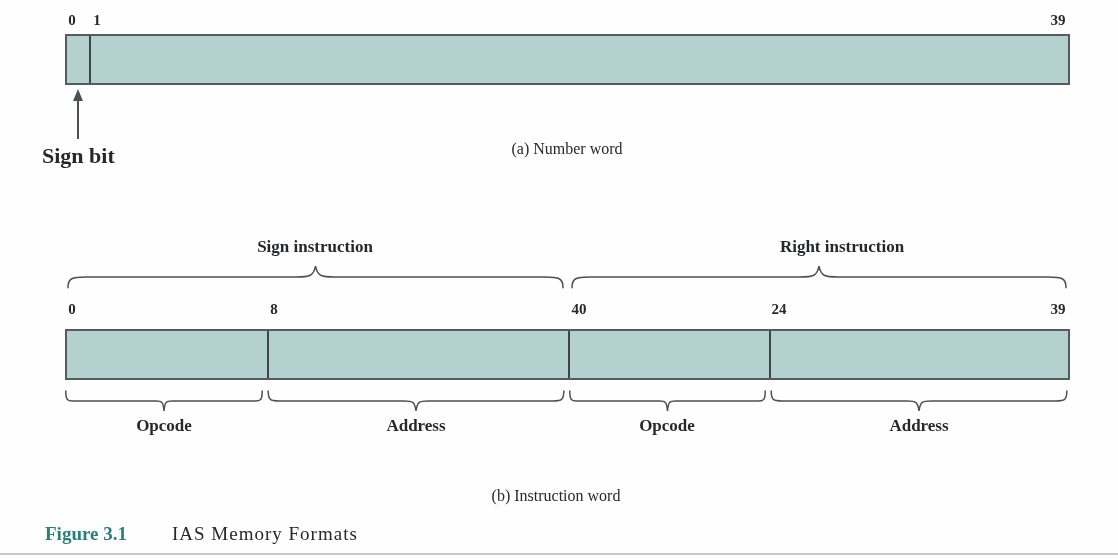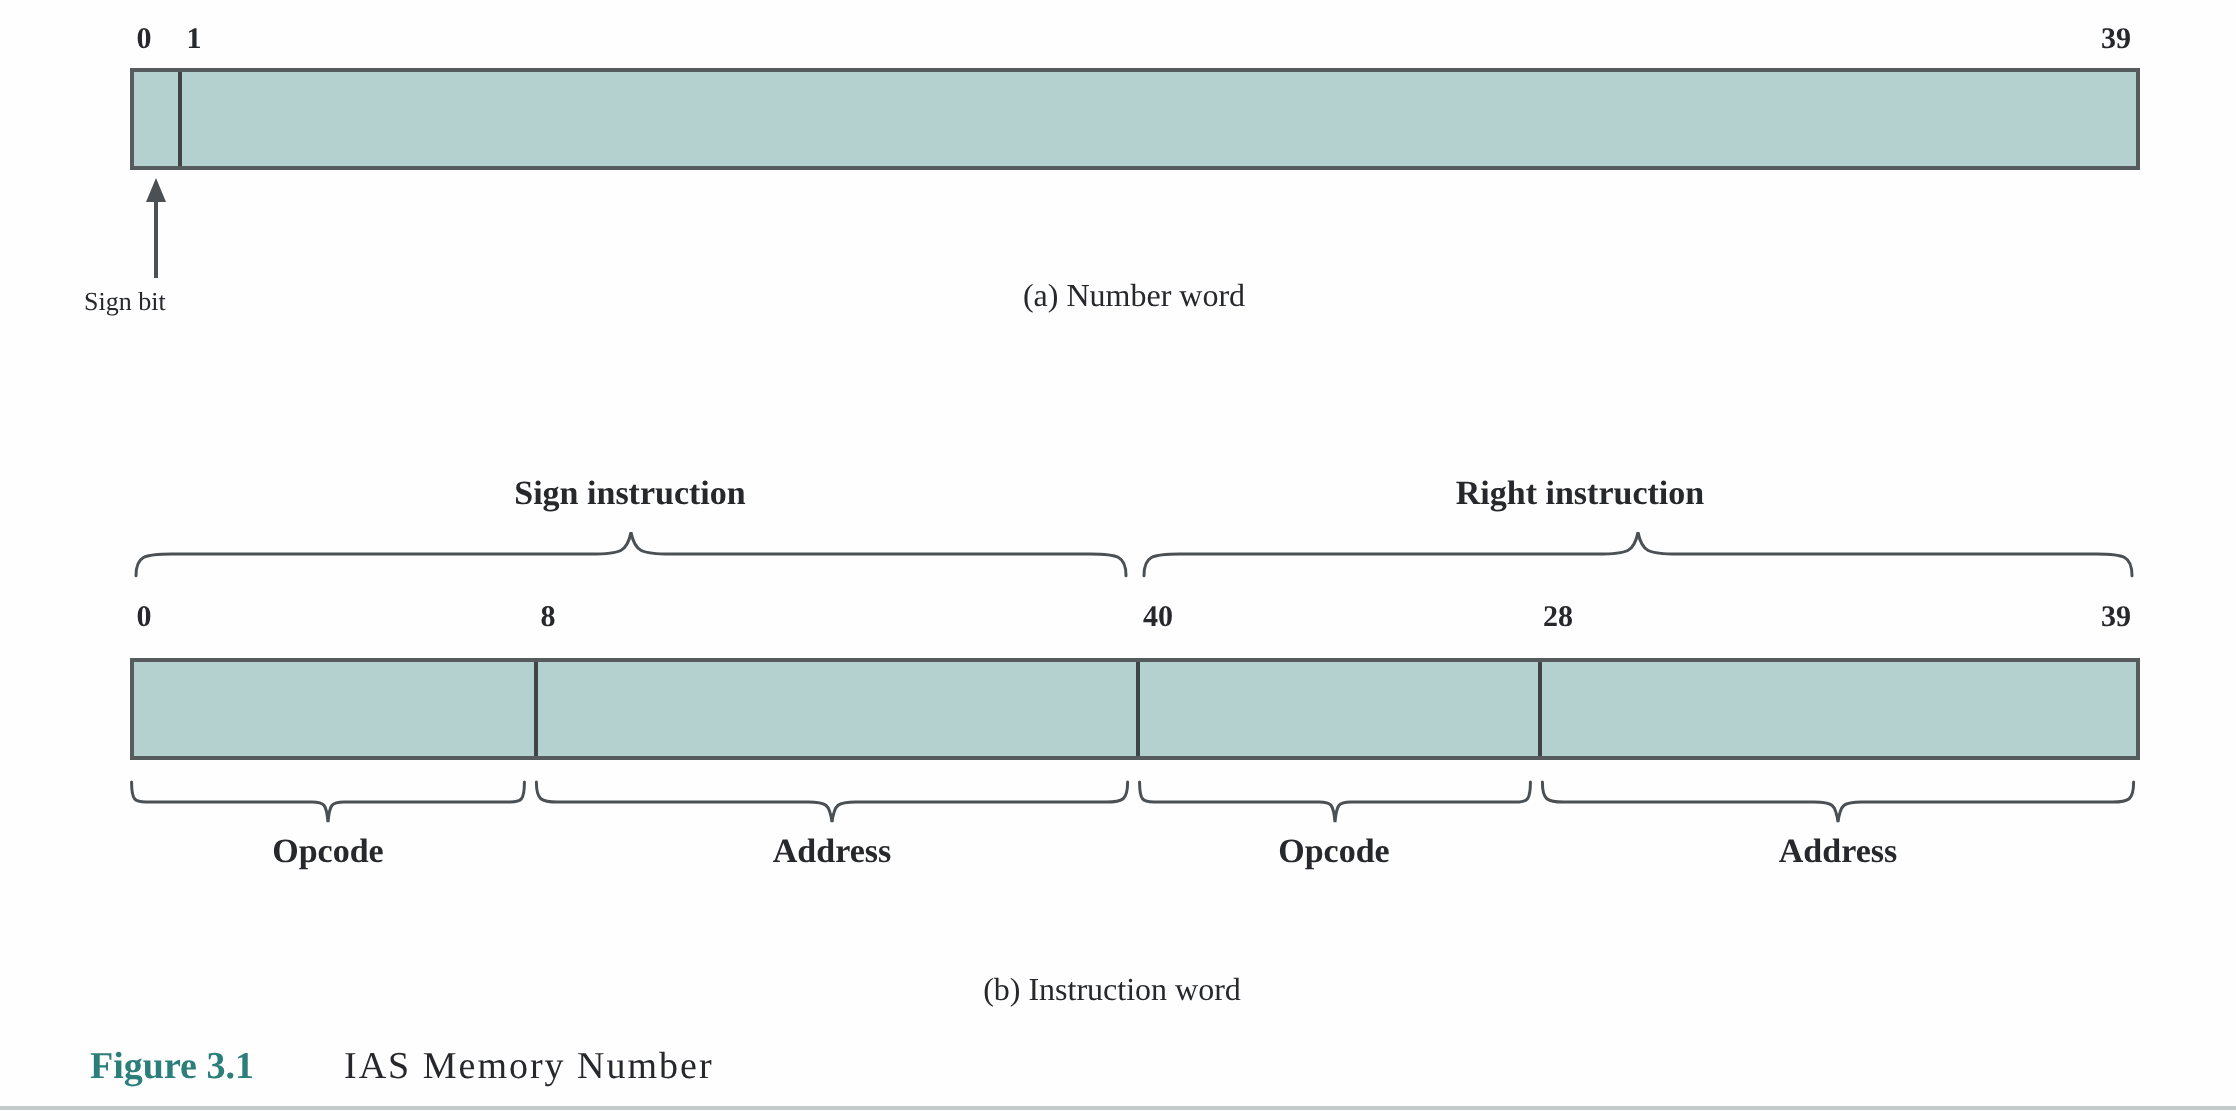--- a/index.html
+++ b/index.html
@@ -50,21 +50,21 @@
   .group-label,.field-label{
     position:absolute;
     transform:translateX(-50%);
     font-size:17px;font-weight:bold;
     color:var(--text);
     white-space:nowrap;
   }
   .sign-bit-label{
     position:absolute;
     left:42px;top:143px;
-    font-size:13px;font-weight:normal;
+    font-size:22px;font-weight:bold;
     white-space:nowrap;
   }
   .brace{position:absolute;}
   .brace path{
     fill:none;
     stroke:var(--line);
     stroke-width:1.5;
     vector-effect:non-scaling-stroke;
     stroke-linecap:round;
   }
@@ -105,33 +105,33 @@
 
   <svg class="arrow" width="14" height="52" viewBox="0 0 14 52">
     <line x1="7" y1="9" x2="7" y2="50"></line>
     <polygon points="7,0 2,12 12,12"></polygon>
   </svg>
 
   <span class="sign-bit-label">Sign bit</span>
   <span class="caption" style="left:567px;top:140px">(a) Number word</span>
 
   <span class="group-label" style="left:315px;top:237px">Sign instruction</span>
-  <span class="group-label" style="left:790px;top:237px">Right instruction</span>
+  <span class="group-label" style="left:842px;top:237px">Right instruction</span>
 
   <svg class="brace" style="left:66px;top:264px" width="499" height="26" viewBox="0 0 500 24" preserveAspectRatio="none">
     <path d="M2,22 C2,13 6,12 20,12 L230,12 C245,12 248,11 250,2 C252,11 255,12 270,12 L480,12 C494,12 498,13 498,22"></path>
   </svg>
   <svg class="brace" style="left:570px;top:264px" width="498" height="26" viewBox="0 0 500 24" preserveAspectRatio="none">
     <path d="M2,22 C2,13 6,12 20,12 L230,12 C245,12 248,11 250,2 C252,11 255,12 270,12 L480,12 C494,12 498,13 498,22"></path>
   </svg>
 
   <span class="tick" style="left:72px;top:300px">0</span>
   <span class="tick" style="left:274px;top:300px">8</span>
   <span class="tick" style="left:579px;top:300px">40</span>
-  <span class="tick" style="left:779px;top:300px">28</span>
+  <span class="tick" style="left:779px;top:300px">24</span>
   <span class="tick" style="left:1058px;top:300px">39</span>
 
   <div class="bar" style="top:329px">
     <div class="bar-divider" style="left:200px"></div>
     <div class="bar-divider" style="left:501px"></div>
     <div class="bar-divider" style="left:702px"></div>
   </div>
 
   <svg class="brace" style="left:65px;top:389px" width="198" height="24" viewBox="0 0 500 24" preserveAspectRatio="none">
     <path d="M2,2 C2,11 6,12 20,12 L230,12 C245,12 248,13 250,22 C252,13 255,12 270,12 L480,12 C494,12 498,11 498,2"></path>
@@ -147,16 +147,16 @@
   </svg>
 
   <span class="field-label" style="left:164px;top:416px">Opcode</span>
   <span class="field-label" style="left:416px;top:416px">Address</span>
   <span class="field-label" style="left:667px;top:416px">Opcode</span>
   <span class="field-label" style="left:919px;top:416px">Address</span>
 
   <span class="caption" style="left:556px;top:487px">(b) Instruction word</span>
 
   <span class="fig-caption-label">Figure 3.1</span>
-  <span class="fig-caption-title">IAS Memory Number</span>
+  <span class="fig-caption-title">IAS Memory Formats</span>
 
   <div class="bottom-rule"></div>
 </div>
 
 </body></html>

